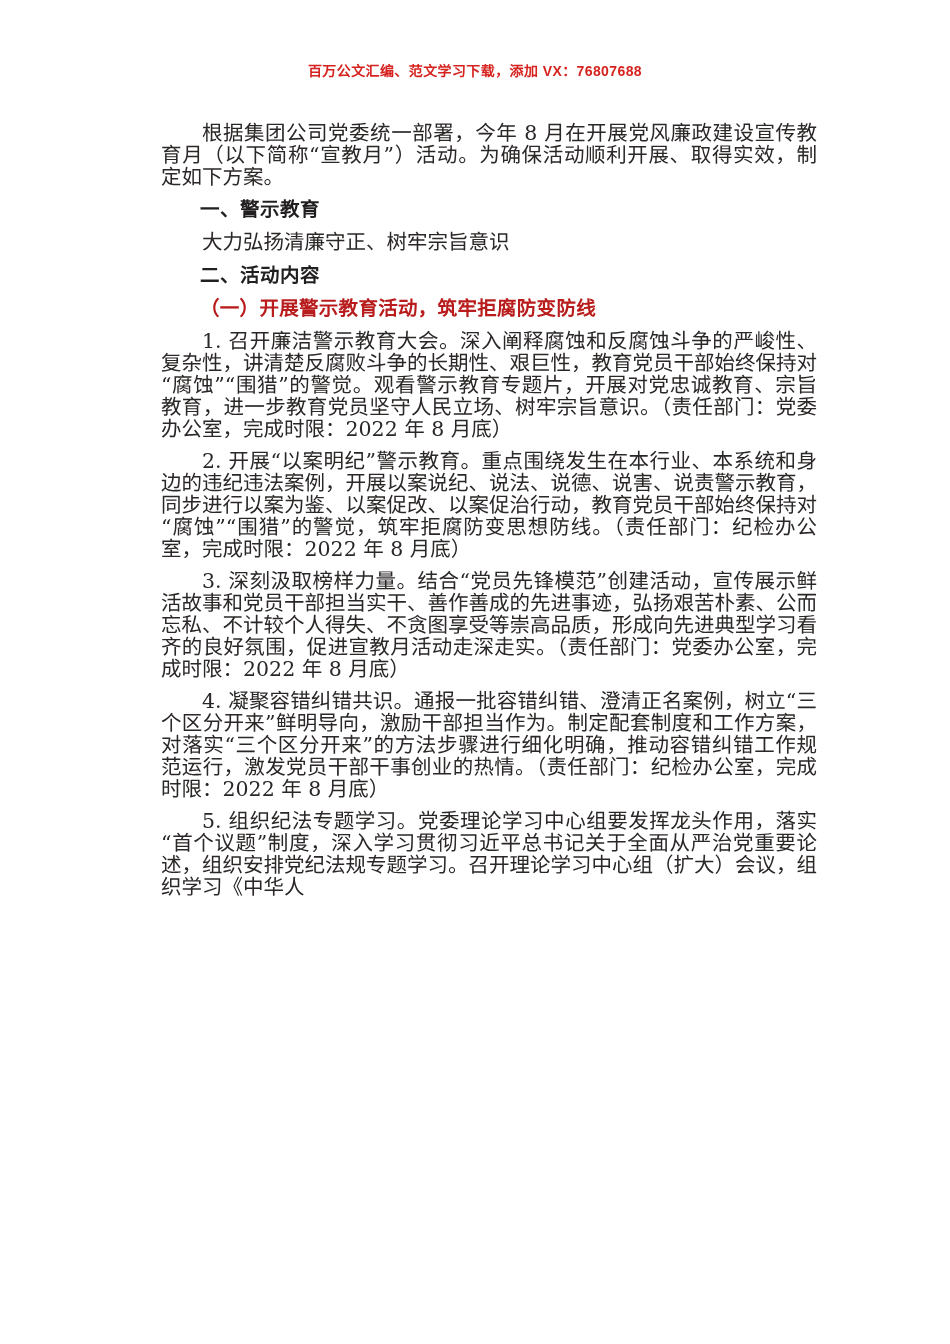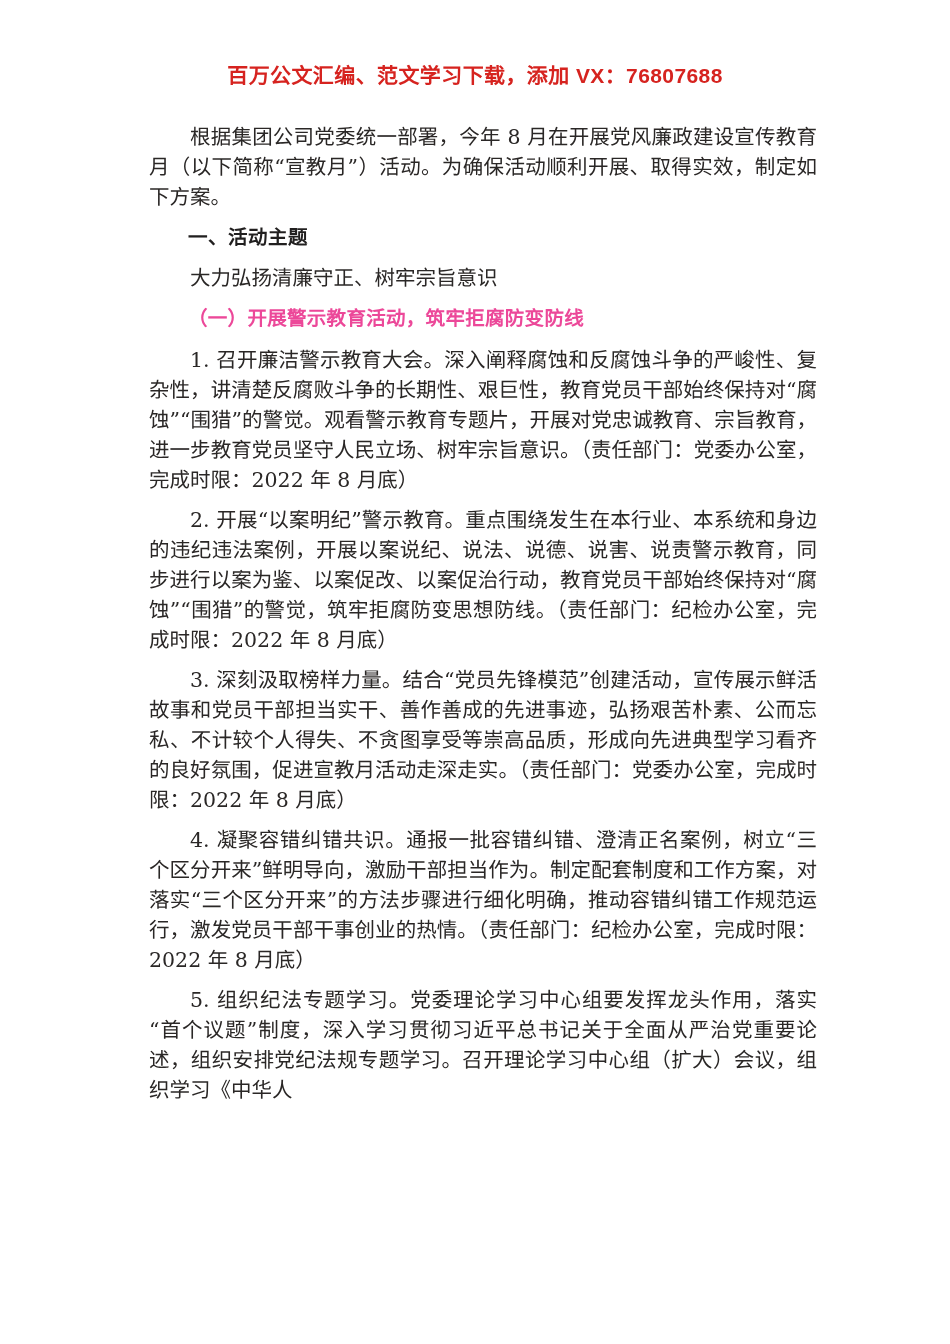--- a/index.html
+++ b/index.html
@@ -27,39 +27,39 @@
 
   
   .promo-banner {
     position: absolute;
     top: 62px;
     left: 0;
     width: 950px;
     text-align: center;
     color: #d6231f;
     font-family: "Liberation Sans", "DejaVu Sans", sans-serif;
-    font-size: 21px;
+    font-size: 14px;
     font-weight: 700;
     letter-spacing: 0.4px;
     white-space: nowrap;
     line-height: 1.3;
   }
 
   
   .doc-body {
     position: absolute;
     top: 122px;
     left: 145px;
     width: 672px;
   }
 
   p {
-    margin: 0 0 10px 4px;
+    margin: 0 0 10px 16px;
     font-size: 20.5px;
-    line-height: 30px;
+    line-height: 22px;
     text-align: justify;
     text-justify: inter-ideograph;
     word-break: break-all;
     color: #2a2726;
   }
 
   p.indent {
     text-indent: 2em;
   }
 
@@ -69,45 +69,46 @@
     font-weight: 700;
     font-size: 19.5px;
     text-indent: 2em;
     letter-spacing: 0.5px;
     color: #211f1f;
     margin-bottom: 11px;
   }
 
   
   p.heading-2 {
-    font-family: Liberation Serif, serif;
+    font-family: Liberation Sans, sans-serif;
     font-weight: 700;
     font-size: 19.5px;
     text-indent: 2em;
     letter-spacing: 0.3px;
-    color: #ec4899;
+    color: #b91c1c;
     margin-bottom: 11px;
   }
 
   p.theme-line {
     text-indent: 2em;
     margin-bottom: 11px;
   }
 </style>
 </head>
 <body>
 
 <div class="page">
 
   <div class="promo-banner" style="color: rgb(214, 35, 31);">百万公文汇编、范文学习下载，添加 VX：76807688</div>
 
   <div class="doc-body">
       <p class="indent">根据集团公司党委统一部署，今年 8 月在开展党风廉政建设宣传教育月（以下简称“宣教月”）活动。为确保活动顺利开展、取得实效，制定如下方案。</p>
-      <p class="heading-1">一、活动主题</p>
+      <p class="heading-1">一、警示教育</p>
       <p class="theme-line">大力弘扬清廉守正、树牢宗旨意识</p>
+      <p class="heading-1">二、活动内容</p>
       <p class="heading-2">（一）开展警示教育活动，筑牢拒腐防变防线</p>
       <p class="indent">1. 召开廉洁警示教育大会。深入阐释腐蚀和反腐蚀斗争的严峻性、复杂性，讲清楚反腐败斗争的长期性、艰巨性，教育党员干部始终保持对“腐蚀”“围猎”的警觉。观看警示教育专题片，开展对党忠诚教育、宗旨教育，进一步教育党员坚守人民立场、树牢宗旨意识。（责任部门：党委办公室，完成时限：2022 年 8 月底）</p>
       <p class="indent">2. 开展“以案明纪”警示教育。重点围绕发生在本行业、本系统和身边的违纪违法案例，开展以案说纪、说法、说德、说害、说责警示教育，同步进行以案为鉴、以案促改、以案促治行动，教育党员干部始终保持对“腐蚀”“围猎”的警觉，筑牢拒腐防变思想防线。（责任部门：纪检办公室，完成时限：2022 年 8 月底）</p>
       <p class="indent">3. 深刻汲取榜样力量。结合“党员先锋模范”创建活动，宣传展示鲜活故事和党员干部担当实干、善作善成的先进事迹，弘扬艰苦朴素、公而忘私、不计较个人得失、不贪图享受等崇高品质，形成向先进典型学习看齐的良好氛围，促进宣教月活动走深走实。（责任部门：党委办公室，完成时限：2022 年 8 月底）</p>
       <p class="indent">4. 凝聚容错纠错共识。通报一批容错纠错、澄清正名案例，树立“三个区分开来”鲜明导向，激励干部担当作为。制定配套制度和工作方案，对落实“三个区分开来”的方法步骤进行细化明确，推动容错纠错工作规范运行，激发党员干部干事创业的热情。（责任部门：纪检办公室，完成时限：2022 年 8 月底）</p>
       <p class="indent">5. 组织纪法专题学习。党委理论学习中心组要发挥龙头作用，落实“首个议题”制度，深入学习贯彻习近平总书记关于全面从严治党重要论述，组织安排党纪法规专题学习。召开理论学习中心组（扩大）会议，组织学习《中华人</p>
     </div>
 
 </div>
 

